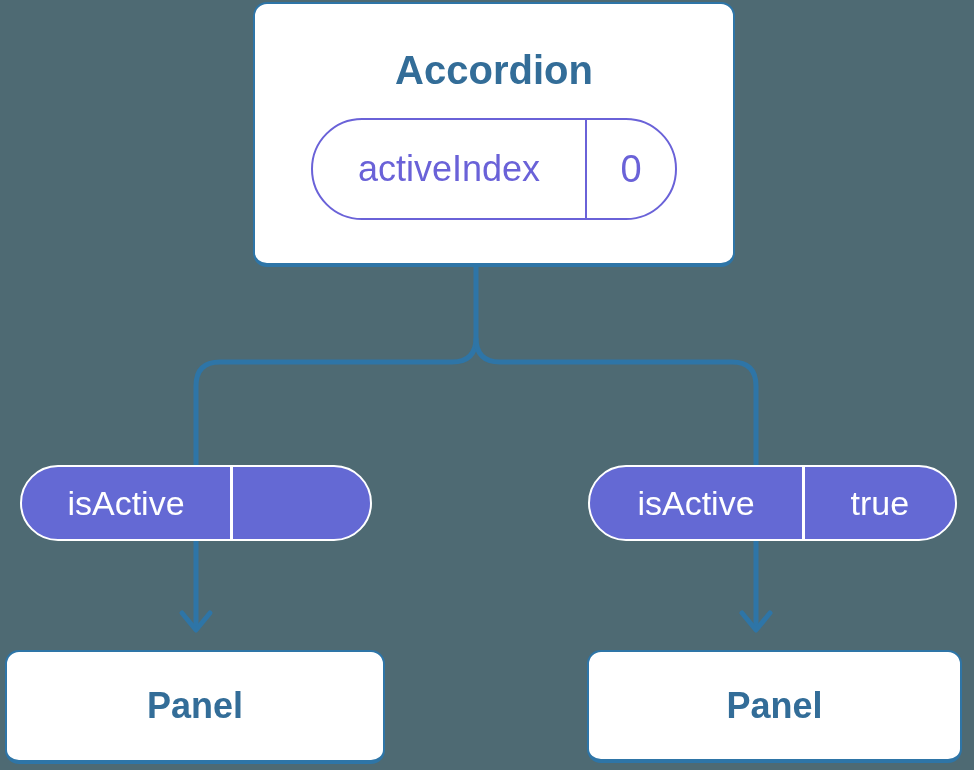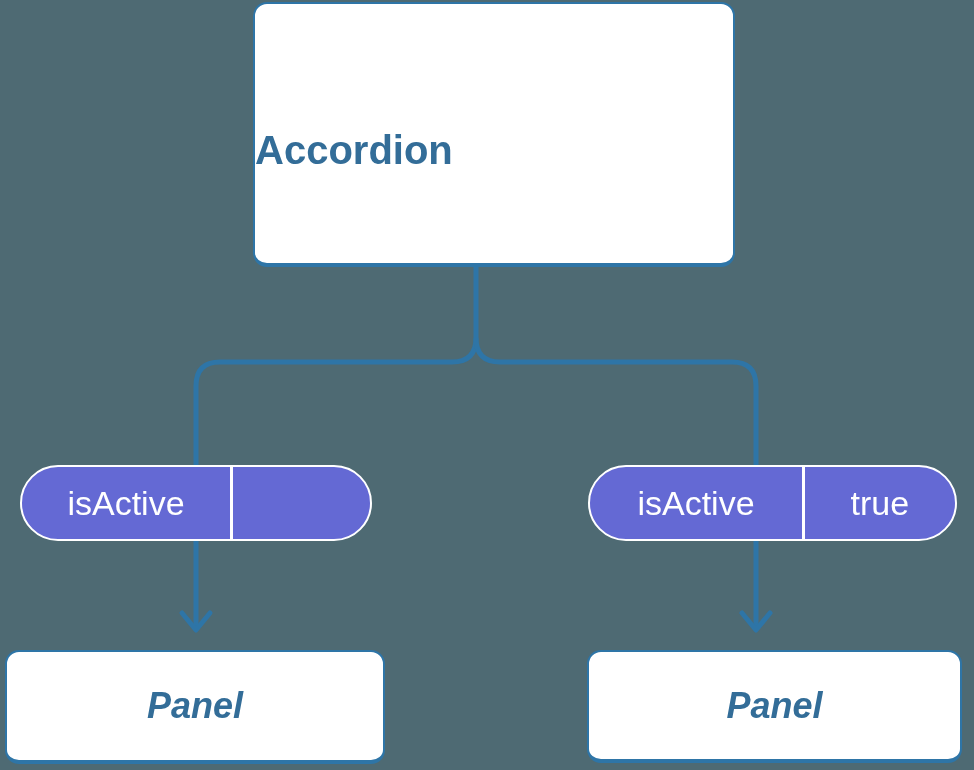--- a/index.html
+++ b/index.html
@@ -26,22 +26,22 @@
 
   .card{
     position:absolute;z-index:2;
     background:var(--card-background);
     border:2px solid var(--card-border);
     border-bottom-width:4px;
     border-radius:14px;
   }
   .accordion-card{
     left:253px;top:2px;width:482px;height:265px;
-    display:flex;flex-direction:row;align-items:center;
-    padding-top:32px;
+    display:flex;flex-direction:column;align-items:center;
+    padding-top:44px;
   }
   .card-title{
     font-size:40px;font-weight:600;line-height:44px;
     color:var(--heading-text);
   }
   .outline-pill{
     margin-top:26px;width:366px;height:102px;
     border:2px solid var(--pill-outline);
     border-radius:60px;
     display:flex;align-items:stretch;overflow:hidden;
@@ -71,21 +71,21 @@
   .filled-pill .pill-sep{width:2.5px;background:var(--pill-fill-border);}
   .filled-pill .pill-value{
     flex:1;display:flex;align-items:center;justify-content:center;font-size:34px;
   }
   .pill-left{left:20px;top:465px;width:352px;}
   .pill-left .pill-label{width:208px;}
   .pill-right{left:588px;top:465px;width:369px;}
   .pill-right .pill-label{width:212px;}
 
   .panel-card{
-    display:flex;align-items:center;justify-content:center;font-style:italic;
+    display:flex;align-items:center;justify-content:center;
   }
   .panel-left{left:5px;top:650px;width:380px;height:114px;}
   .panel-right{left:587px;top:650px;width:375px;height:113px;}
   .panel-title{
     font-size:36px;font-weight:600;color:var(--heading-text);
   }
 </style>
 </head>
 <body>
 
@@ -93,20 +93,25 @@
 
   <svg class="connector-svg" width="974" height="770" viewBox="0 0 974 770">
     <path class="connector" d="M 476 265 V 338 Q 476 362 452 362 H 220 Q 196 362 196 386 V 630"></path>
     <path class="connector" d="M 476 338 Q 476 362 500 362 H 732 Q 756 362 756 386 V 630"></path>
     <path class="arrowhead" d="M 182 613 L 196 630 L 210 613"></path>
     <path class="arrowhead" d="M 742 613 L 756 630 L 770 613"></path>
   </svg>
 
   <div class="card accordion-card">
     <div class="card-title">Accordion</div>
+    <div class="outline-pill">
+      <div class="pill-label">activeIndex</div>
+      <div class="pill-sep"></div>
+      <div class="pill-value">0</div>
+    </div>
   </div>
 
   <div class="filled-pill pill-left">
     <div class="pill-label">isActive</div>
     <div class="pill-sep"></div>
   </div>
 
   <div class="filled-pill pill-right">
     <div class="pill-label">isActive</div>
     <div class="pill-sep"></div>

